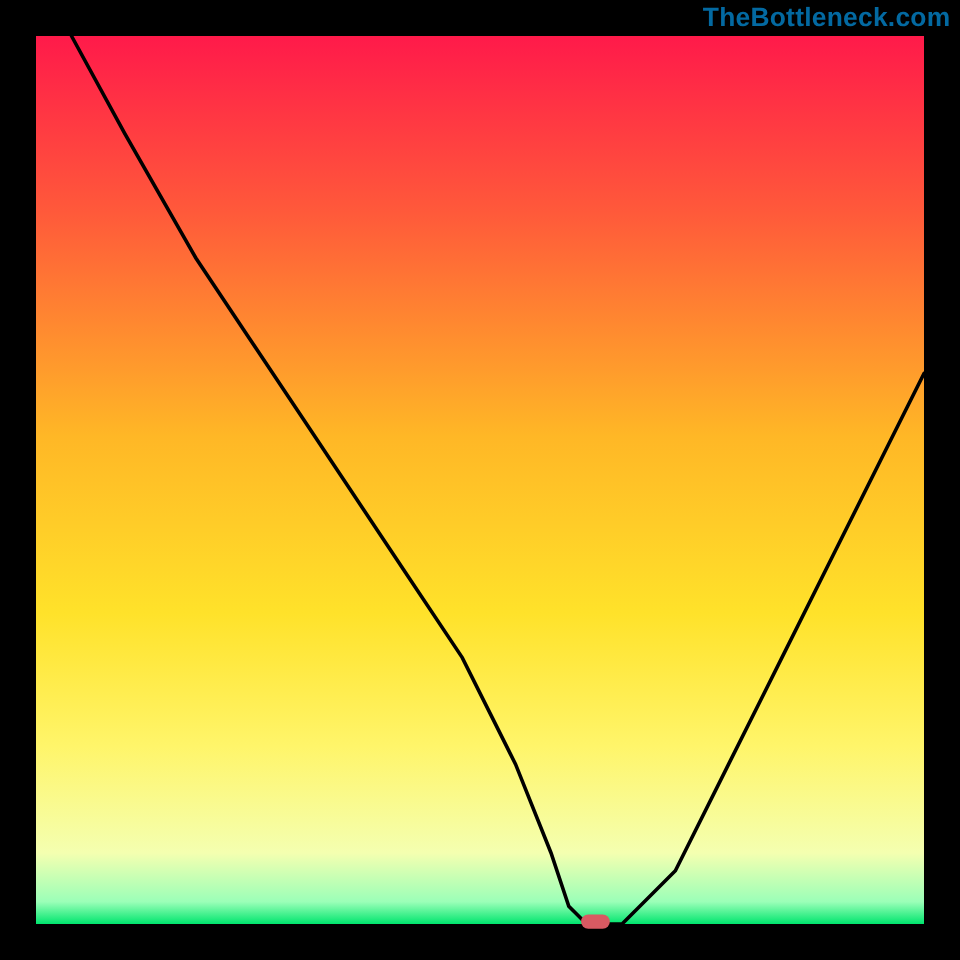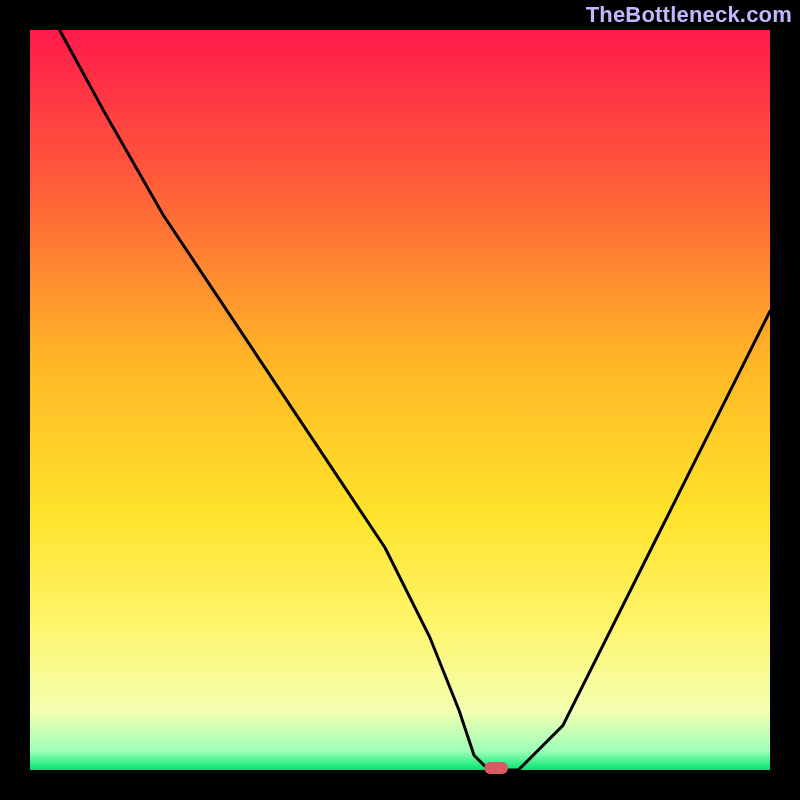--- a/index.html
+++ b/index.html
@@ -16,21 +16,21 @@
     height: 800px;
     background: #000;
   }
   .watermark {
     position: absolute;
     top: 2px;
     right: 8px;
     font-family: Arial, Helvetica, sans-serif;
     font-size: 22px;
     font-weight: 600;
-    color: #c4b5fd;
+    color: #0369a1;
     letter-spacing: 0.2px;
     z-index: 5;
   }
   svg.plot {
     position: absolute;
     left: 0;
     top: 0;
     width: 800px;
     height: 800px;
   }

